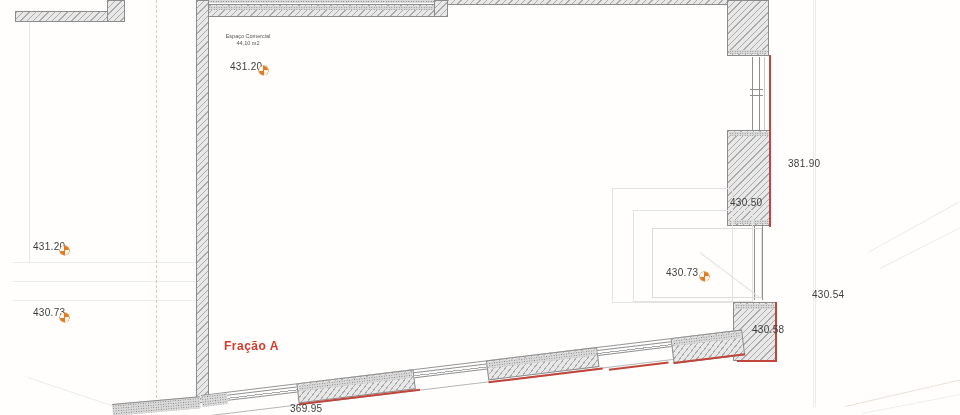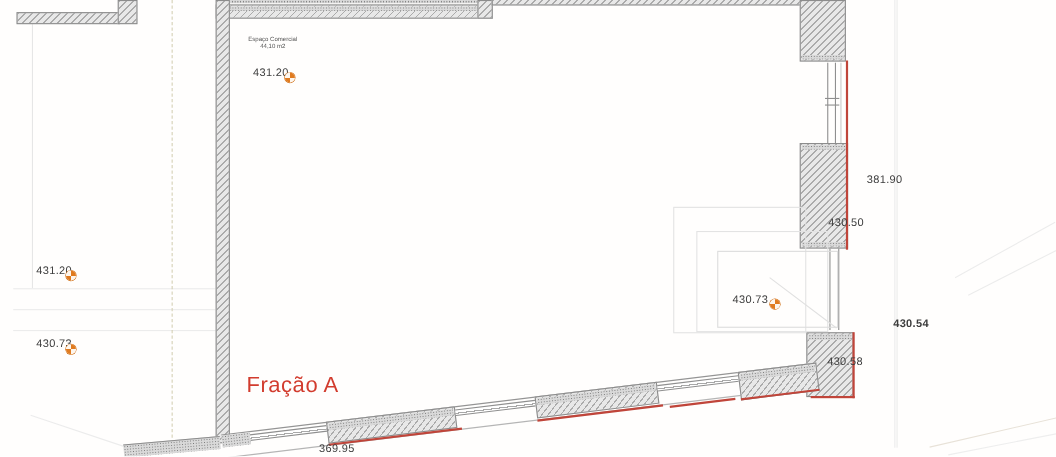--- a/index.html
+++ b/index.html
@@ -20,21 +20,21 @@
          background:linear-gradient(#fff 0 2px,#a8a8a8 2px 3px,#fff 3px 100%);box-sizing:border-box;}
   .lvl{position:absolute;font-size:10px;color:#3d3d3d;letter-spacing:0.3px;white-space:nowrap;}
   .marker{position:absolute;width:9px;height:9px;border-radius:50%;
           background:conic-gradient(from 0deg,#e07b20 0 25%,#fdf6ee 0 50%,#e07b20 0 75%,#fdf6ee 0);
           box-shadow:0 0 0 0.6px #cf6d12;}
   .faint{background:#ececec;}
   .faint2{background:#e6e6e6;}
   .frect{position:absolute;border:1px solid #e3e3e3;box-sizing:border-box;background:transparent;}
   .rot{transform-origin:0 0;}
   .area-label{position:absolute;font-size:5.5px;color:#555;text-align:center;line-height:1.25;width:60px;}
-  .fraction{position:absolute;font-size:20px;color:#d23c2e;letter-spacing:0.5px;}
+  .fraction{position:absolute;font-size:12px;color:#d23c2e;letter-spacing:0.5px;font-weight:bold;}
   .dash-line{position:absolute;width:0;border-left:1px dashed #d5d0b4;}
 </style>
 </head>
 <body>
 
 <div class="canvas">
 
   <div class="abs faint2" style="left:29px;top:12px;width:1px;height:250px;"></div>
   <div class="abs faint" style="left:12px;top:262px;width:184px;height:1px;"></div>
   <div class="abs faint" style="left:12px;top:281px;width:184px;height:1px;"></div>
@@ -130,18 +130,18 @@
   <span class="lvl" style="left:33px;top:241px;">431.20</span>
   <span class="marker" style="left:60px;top:246px;"></span>
 
   <span class="lvl" style="left:33px;top:307px;">430.73</span>
   <span class="marker" style="left:60px;top:313px;"></span>
 
   <span class="lvl" style="left:666px;top:267px;">430.73</span>
   <span class="marker" style="left:700px;top:272px;"></span>
 
   <span class="lvl" style="left:788px;top:158px;">381.90</span>
-  <span class="lvl" style="left:753px;top:197px;">430.50</span>
-  <span class="lvl" style="left:812px;top:289px;font-weight:bold;">430.54</span>
+  <span class="lvl" style="left:730px;top:197px;">430.50</span>
+  <span class="lvl" style="left:812px;top:289px;">430.54</span>
   <span class="lvl" style="left:752px;top:324px;">430.58</span>
   <span class="lvl" style="left:290px;top:403px;">369.95</span>
 
 </div>
 
 </body></html>

